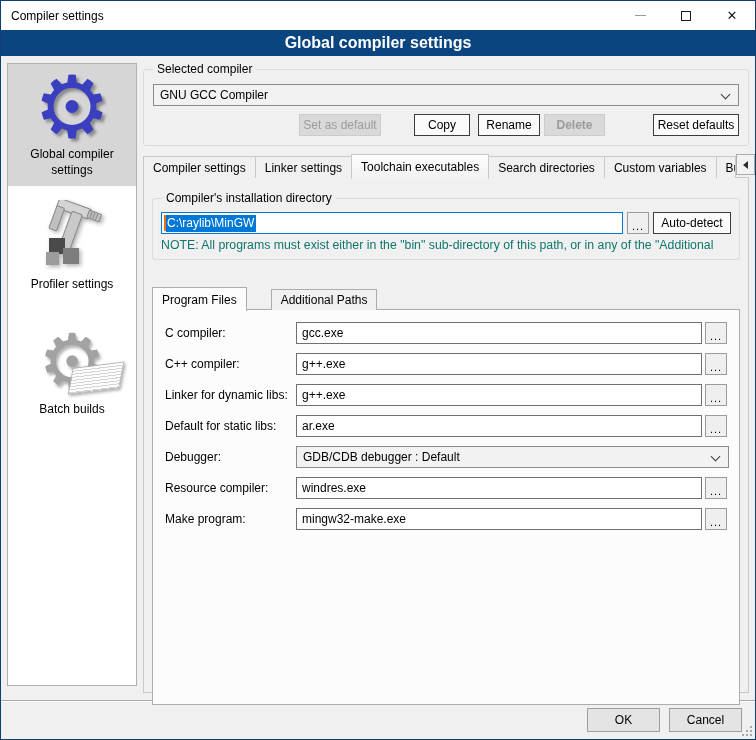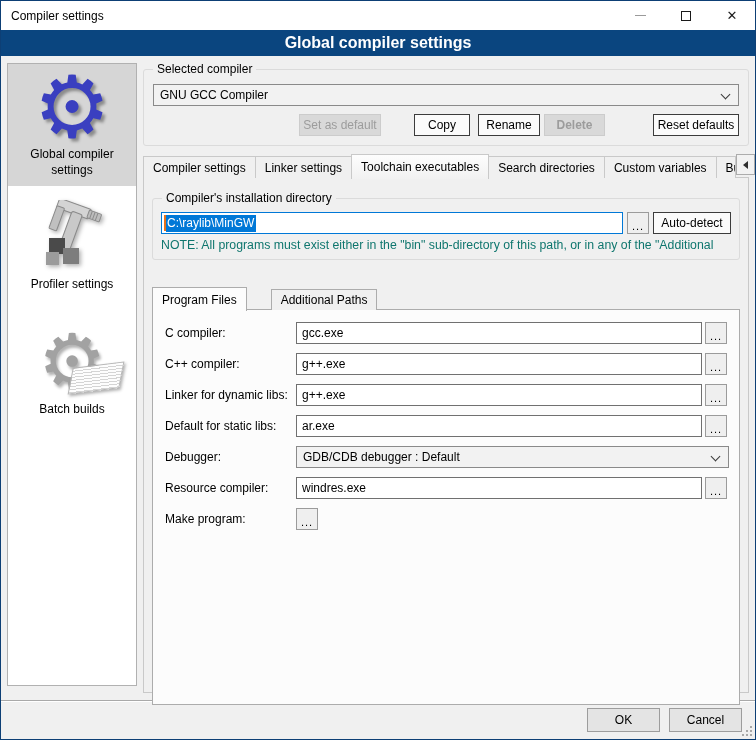--- a/index.html
+++ b/index.html
@@ -264,20 +264,21 @@
             <div class="combo span2">
               <span>GDB/CDB debugger : Default</span>
               <span class="chev"></span>
             </div>
 
             <span class="frm-label">Resource compiler:</span>
             <input class="txt" value="windres.exe" style="">
             <button class="mini-btn browse">...</button>
 
             <span class="frm-label">Make program:</span>
+            <input class="txt" value="mingw32-make.exe" style="">
             <button class="mini-btn browse">...</button>
 
           </div>
         </div>
 
       </div>
     </div>
 
     <div class="footer">
       <button class="btn btn-footer" style="border-color:#9D9D9D;background:#E4E4E4;">OK</button>

